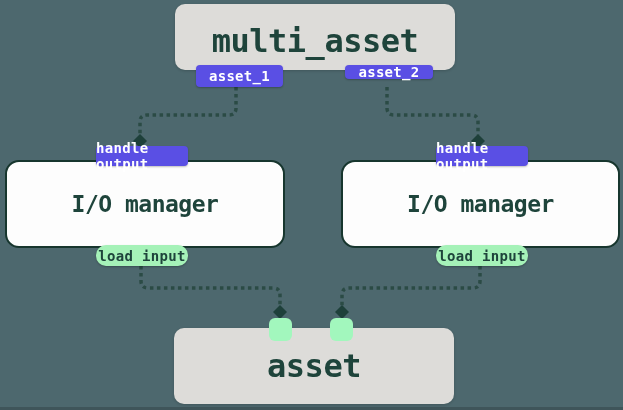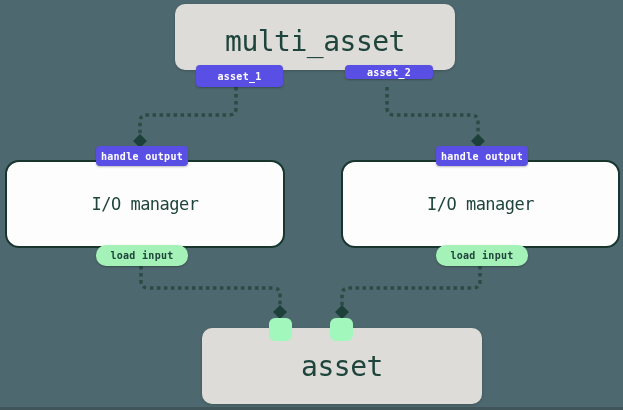--- a/index.html
+++ b/index.html
@@ -23,44 +23,44 @@
     background:var(--node-gray,#dddcd9);
     border-radius:10px;
     box-shadow:0 1px 3px rgba(0,0,0,0.18);
   }
   .box.white{
     background:var(--node-white,#fdfdfd);
     border:2px solid var(--node-border,#17362e);
     border-radius:14px;
   }
   .big-label{
-    font-size:28px;font-weight:400;letter-spacing:-0.5px;
+    font-size:32px;font-weight:700;letter-spacing:-0.5px;
     color:var(--text-dark,#1e443b);
   }
   .mid-label{
-    font-size:17px;font-weight:400;letter-spacing:-0.5px;
+    font-size:23px;font-weight:700;letter-spacing:-0.5px;
     color:var(--text-dark,#1e443b);
   }
   #node-multi-asset{left:175px;top:4px;width:280px;height:66px;padding-top:8px;}
   #node-io-left   {left:5px;  top:160px;width:280px;height:88px;}
   #node-io-right  {left:341px;top:160px;width:279px;height:88px;}
-  #node-asset     {left:174px;top:328px;width:280px;height:76px;margin-left:28px;}
+  #node-asset     {left:174px;top:328px;width:280px;height:76px;}
   .wires{position:absolute;left:0;top:0;pointer-events:none;}
   .wire{
     fill:none;
     stroke:var(--wire,#2b4b45);
     stroke-width:3.5;
     stroke-dasharray:3.5 3.5;
     stroke-linecap:butt;
   }
   .diamond{fill:var(--diamond,#1e403a);}
   .tag{
     position:absolute;
     display:flex;align-items:center;justify-content:center;
-    font-size:10px;font-weight:700;letter-spacing:0.3px;
+    font-size:14px;font-weight:700;letter-spacing:0.3px;
     border-radius:4px;
     box-shadow:0 1px 2px rgba(0,0,0,0.25);
     box-sizing:border-box;
   }
   .tag.purple{background:var(--accent-purple,#5a4fe4);color:#ffffff;}
   .tag.mint{background:var(--accent-mint,#a5f2b8);color:var(--text-dark,#1e443b);border-radius:10px;}
   #tag-asset-1      {left:196px;top:65px; width:87px;height:22px;}
   #tag-asset-2      {left:345px;top:65px; width:88px;height:14px;}
   #tag-handle-left  {left:96px; top:146px;width:92px;height:20px;}
   #tag-handle-right {left:436px;top:146px;width:92px;height:20px;}

